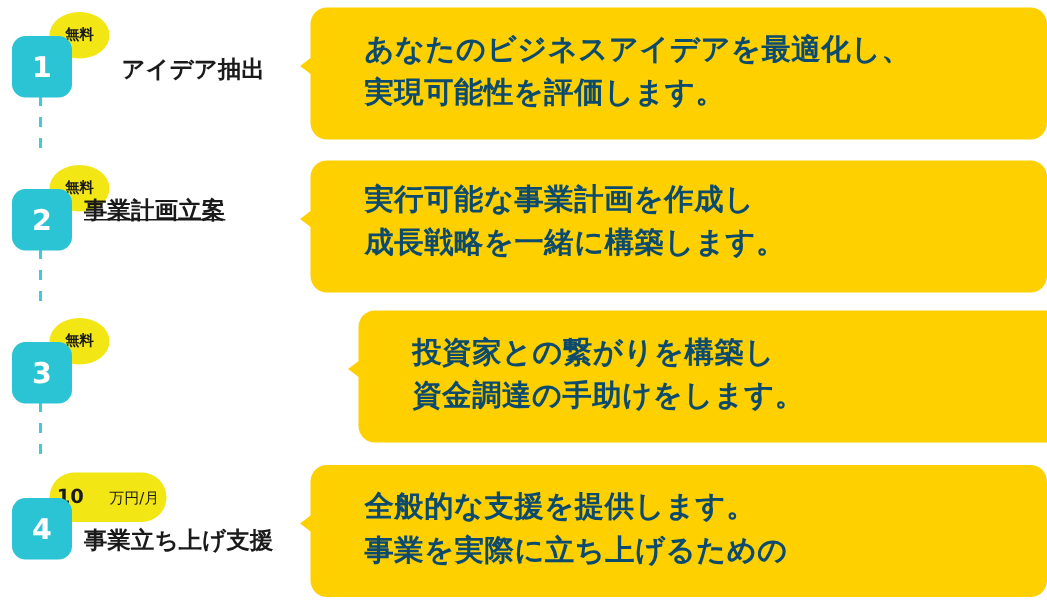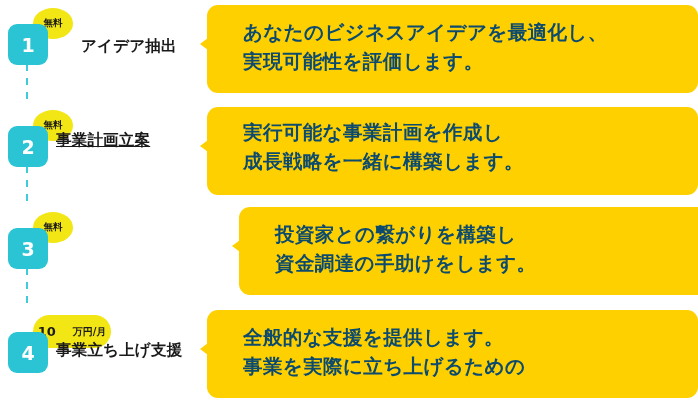--- a/index.html
+++ b/index.html
@@ -52,21 +52,21 @@
     border-radius:50%;
     font-size:9.5px;
   }
   .badge.price{
     left:33px;
     width:78px;height:33px;
     border-radius:17px;
     font-size:10px;
   }
   .badge .big{font-size:13px;font-weight:bold;margin-right:1px;}
-  .badge .sm{font-size:10px;font-weight:bold;}
+  .badge .sm{font-size:10px;font-weight:normal;}
 
   
   .step-label{
     position:absolute;
     left:56px;
     color:#1a1a1a;
     font-size:15.5px;
     font-weight:bold;
     letter-spacing:0.2px;
     white-space:nowrap;
@@ -153,21 +153,21 @@
   </div>
 
   <div class="row" style="top:306px;">
     <div class="badge price" style="top:9px;gap:16px;">
       <span class="big">10</span>
         <span class="sm">万円/月</span>
     </div>
     <div class="num-chip" style="top:26px;">
       <span>4</span>
     </div>
-    <div class="step-label" style="top:34px;font-family:Liberation Mono, monospace;">事業立ち上げ支援</div>
+    <div class="step-label" style="top:44px;font-family:Liberation Mono, monospace;">事業立ち上げ支援</div>
     <div class="callout" style="top:4px;height:88px;">
       <div class="tail" style="top:33px;"></div>
       <div class="line">全般的な支援を提供します。</div>
       <div class="line">事業を実際に立ち上げるための</div>
     </div>
   </div>
 
 </div>
 
 </body></html>

